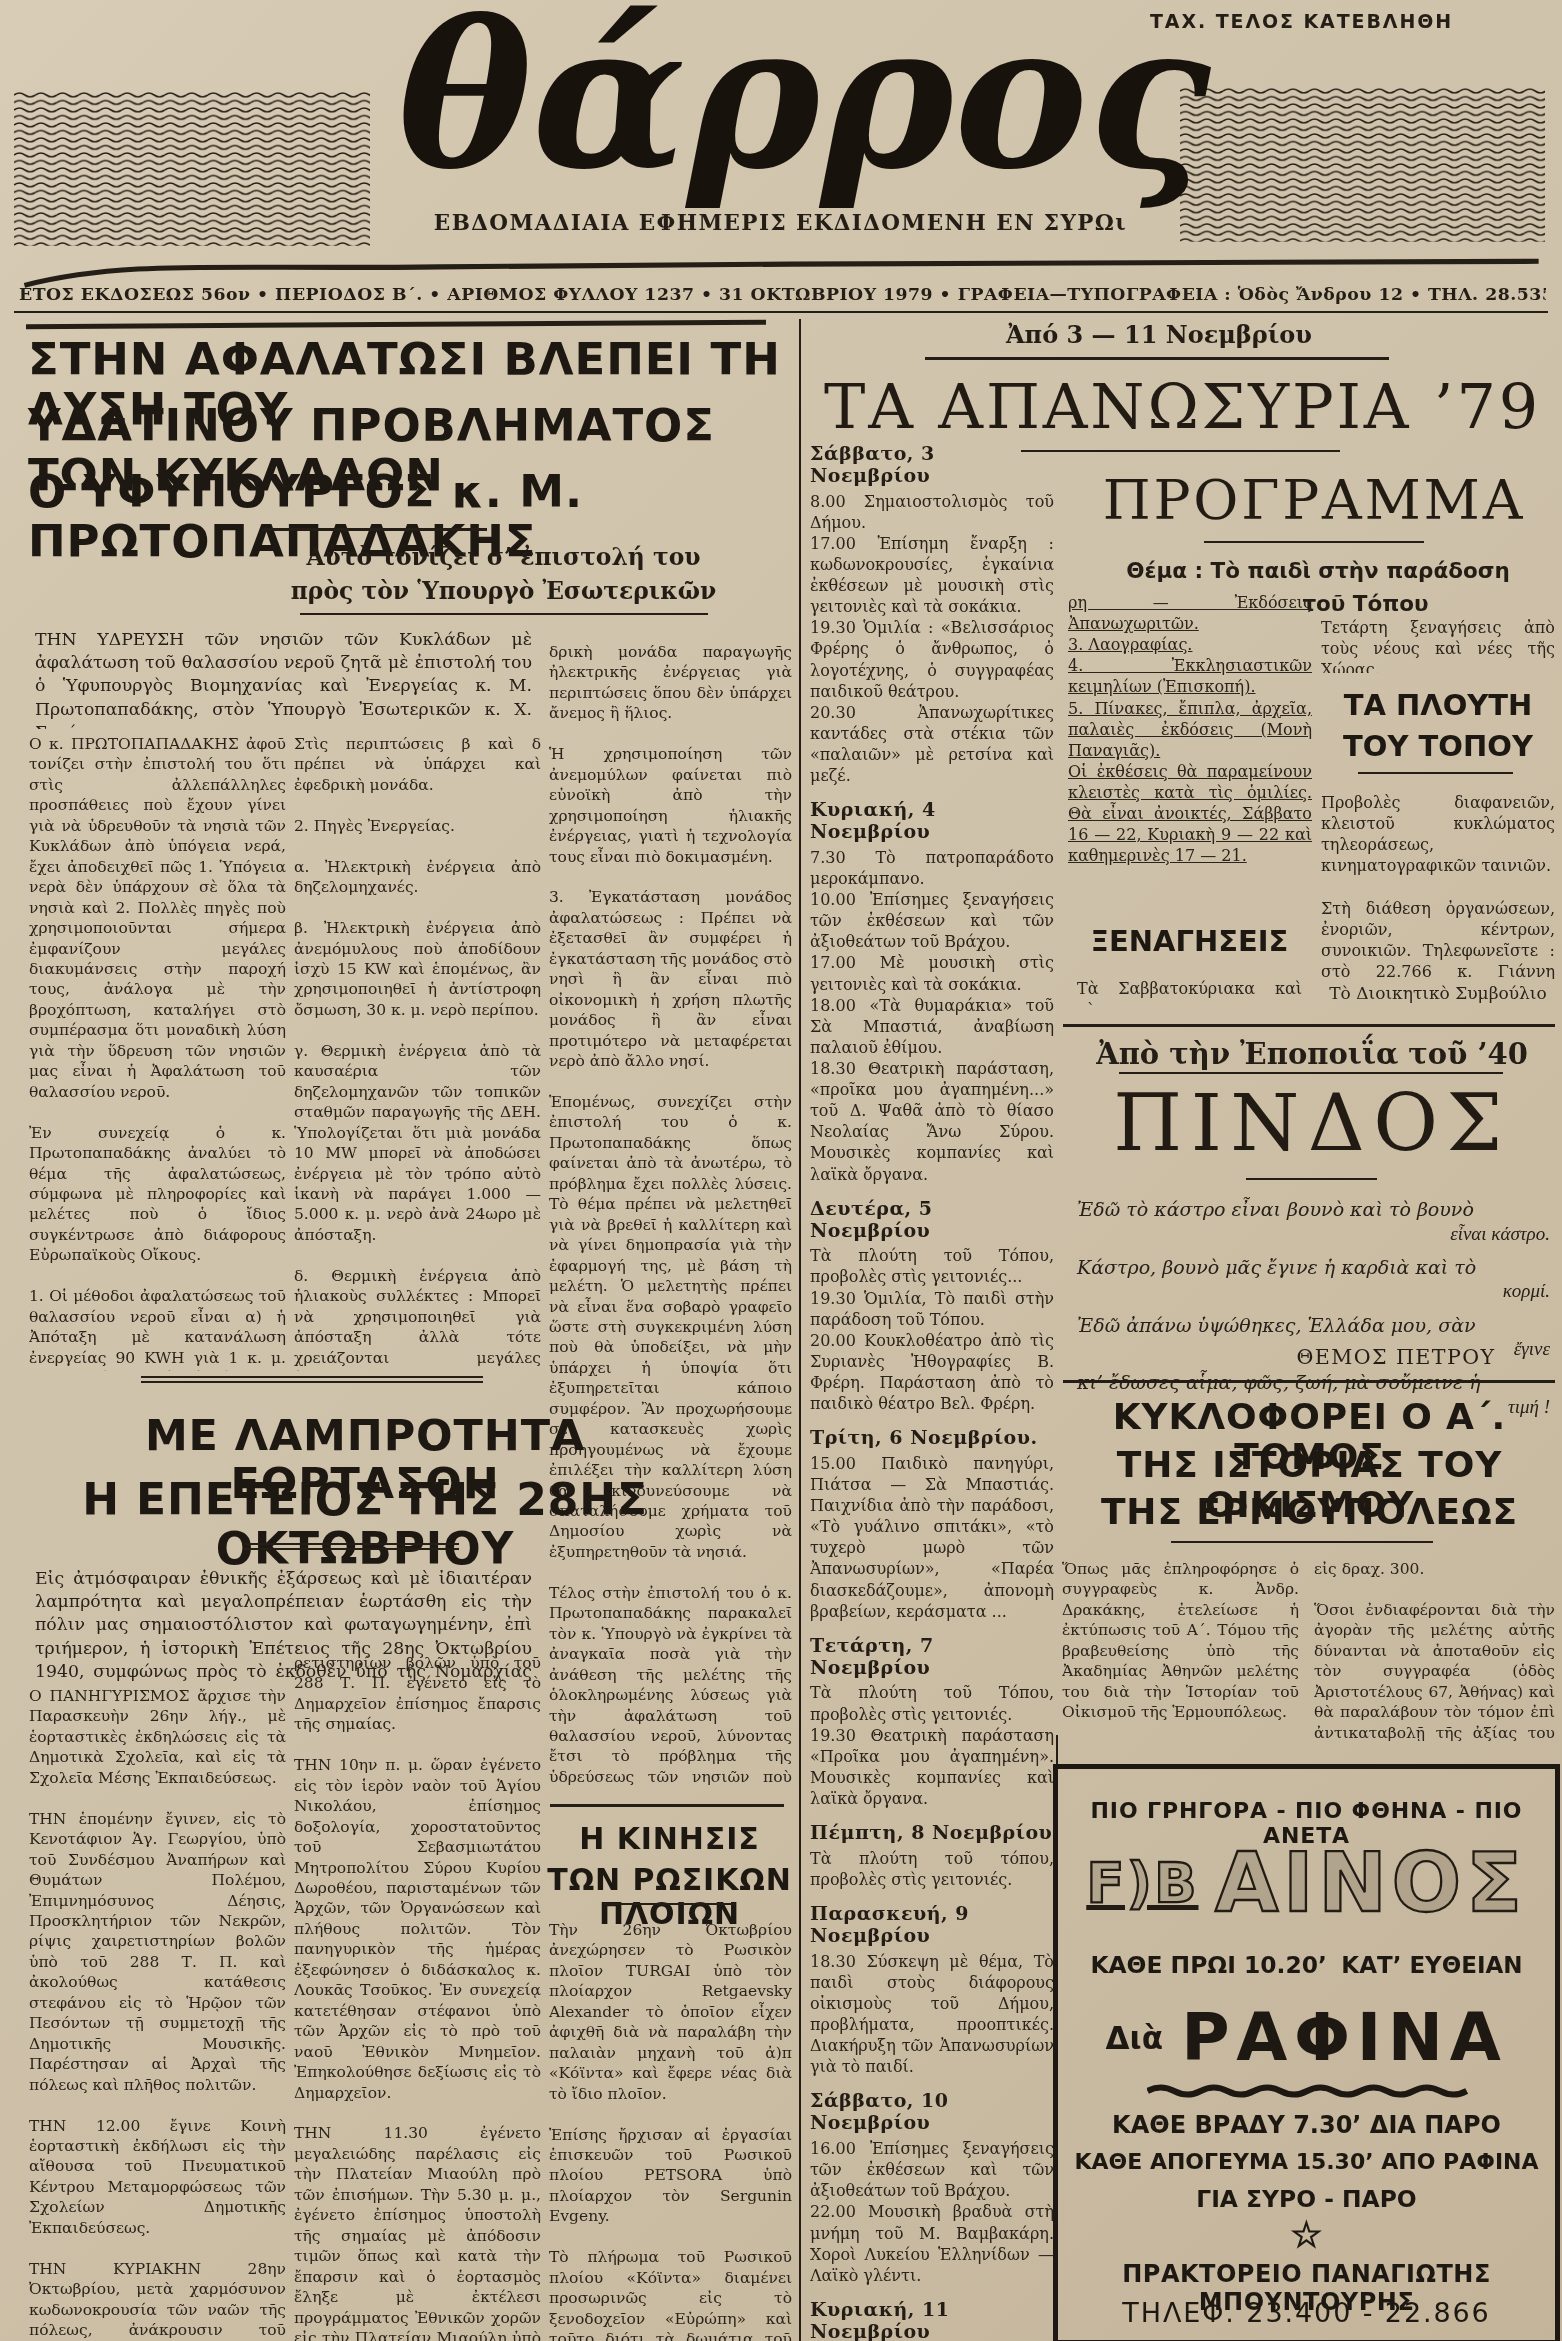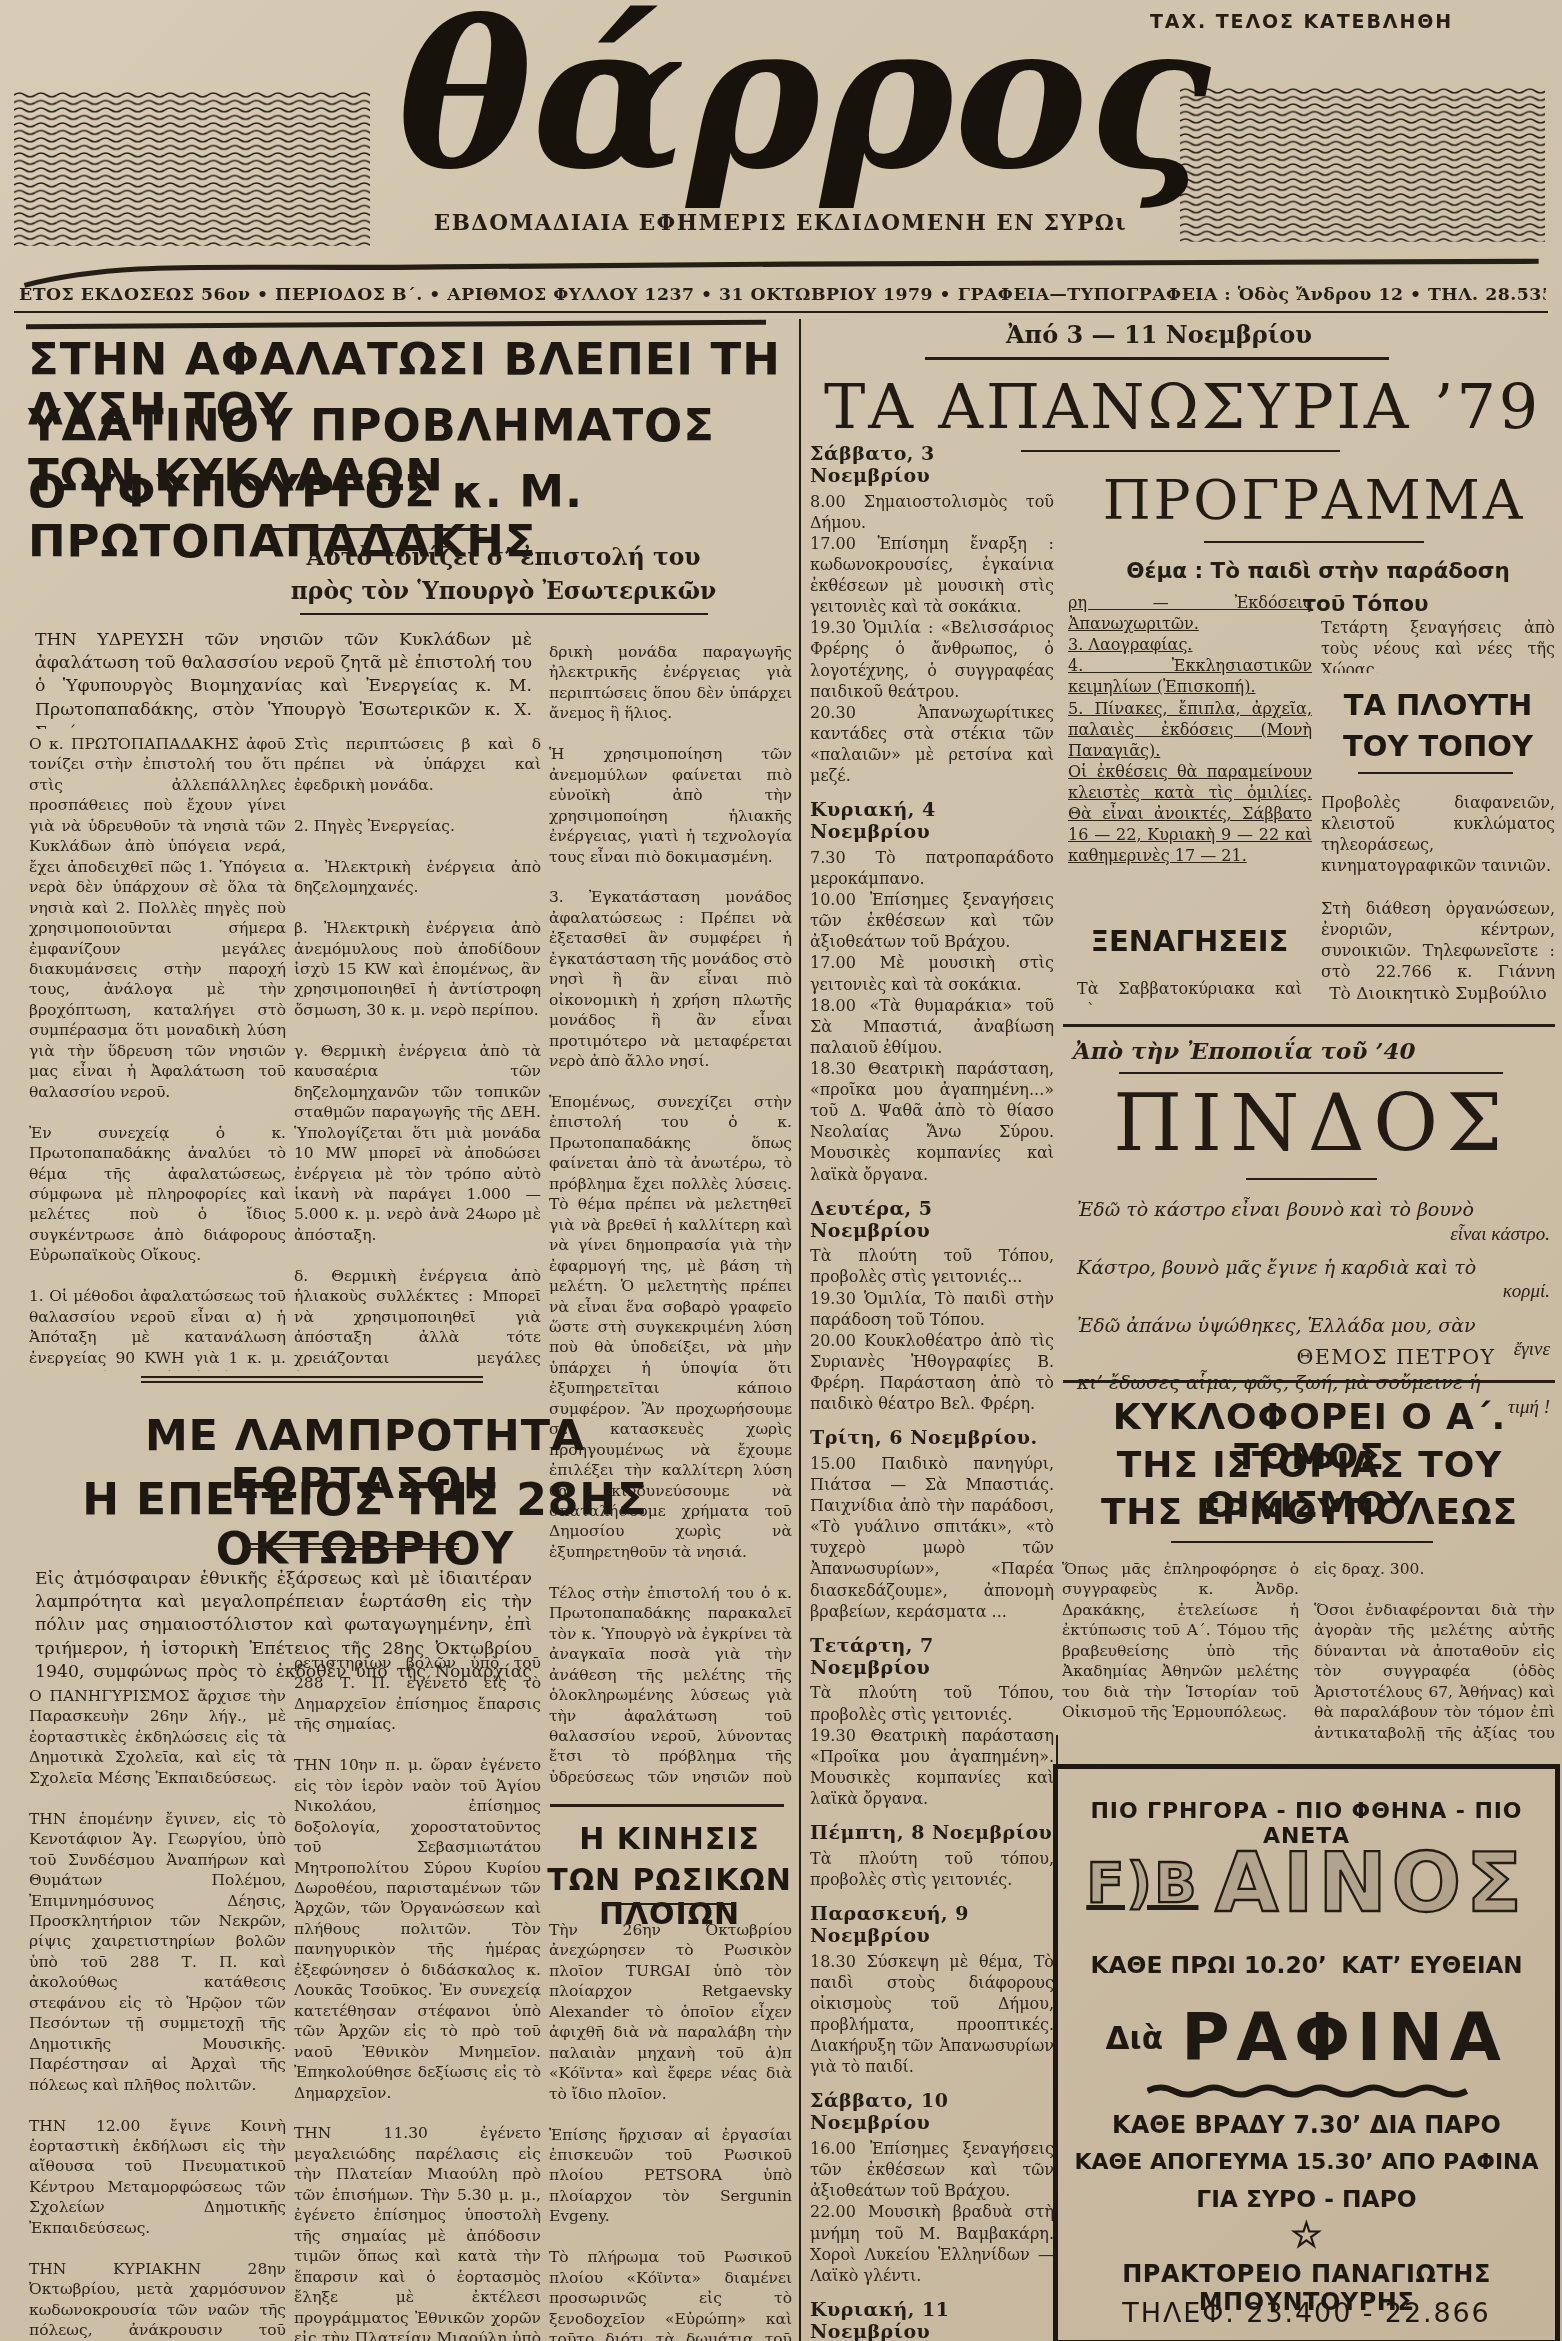--- a/index.html
+++ b/index.html
@@ -208,21 +208,21 @@
 
   <div class="abs secheader" style="left:1321px;top:688px;width:234px;font-size:29px;">ΤΑ ΠΛΟΥΤΗ</div>
   <div class="abs secheader" style="left:1321px;top:729px;width:234px;font-size:29px;">ΤΟΥ ΤΟΠΟΥ</div>
   <div class="rule" style="left:1358px;top:772px;width:155px;height:2.3px;"></div>
   <div class="abs bodycol" style="left:1321px;top:792px;width:234px;height:187px;font-size:16px;">Προβολὲς διαφανειῶν, κλειστοῦ κυκλώματος τηλεοράσεως, κινηματογραφικῶν ταινιῶν.
 
 Στὴ διάθεση ὀργανώσεων, ἐνοριῶν, κέντρων, συνοικιῶν. Τηλεφωνεῖστε : στὸ 22.766 κ. Γιάννη Κρασώνη γιὰ «Τὰ πλούτη τοῦ Τόπου».</div>
   <div class="abs" style="left:1321px;top:983px;width:234px;text-align:center;font-size:17px;color:#2b241b;">Τὸ Διοικητικὸ Συμβούλιο</div>
 
   <div class="rule" style="left:1063px;top:1024px;width:492px;height:2.8px;"></div>
-  <div class="abs" style="left:1073px;top:1037px;width:478px;font-size:23px;font-weight:700;font-style:italic;color:#241e16;">Ἀπὸ τὴν Ἐποποιΐα τοῦ ’40</div>
+  <div class="abs" style="left:1073px;top:1037px;width:478px;text-align:center;font-size:29px;font-weight:700;color:#241e16;">Ἀπὸ τὴν Ἐποποιΐα τοῦ ’40</div>
   <div class="rule" style="left:1119px;top:1072px;width:384px;height:1.9px;"></div>
 
   <div class="abs serifhead" style="left:1073px;top:1077px;width:478px;font-size:79px;letter-spacing:8.4px;">ΠΙΝΔΟΣ</div>
   <div class="rule" style="left:1246px;top:1178px;width:131px;height:2.3px;"></div>
 
   <div class="abs poem" style="left:1077px;top:1197px;width:473px;">
     <div class="a">Ἐδῶ τὸ κάστρο εἶναι βουνὸ καὶ τὸ βουνὸ</div>
     <div class="b">εἶναι κάστρο.</div>
     <div class="a">Κάστρο, βουνὸ μᾶς ἔγινε ἡ καρδιὰ καὶ τὸ</div>
     <div class="b">κορμί.</div>

